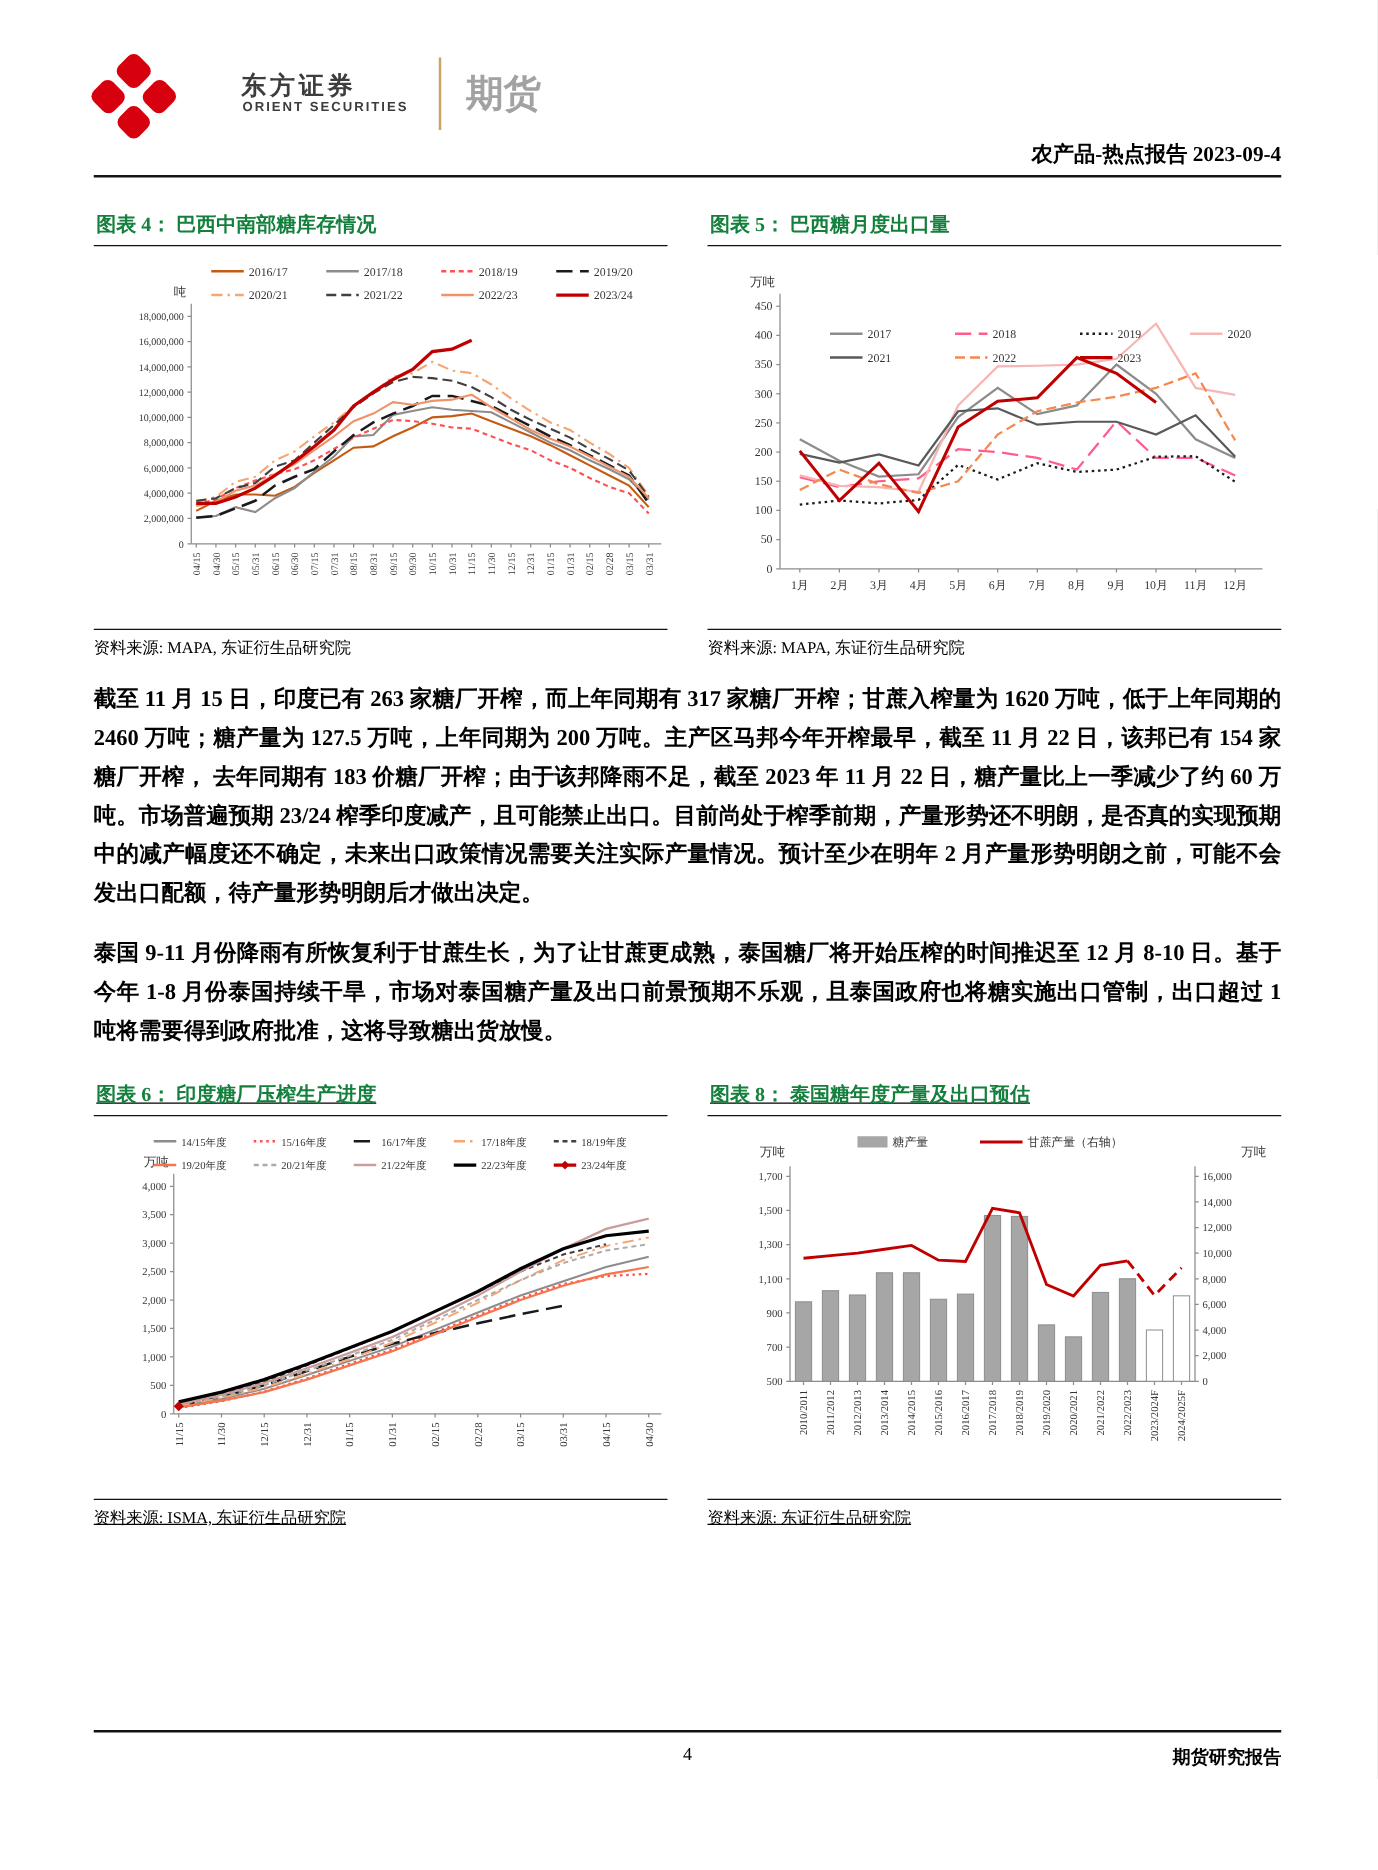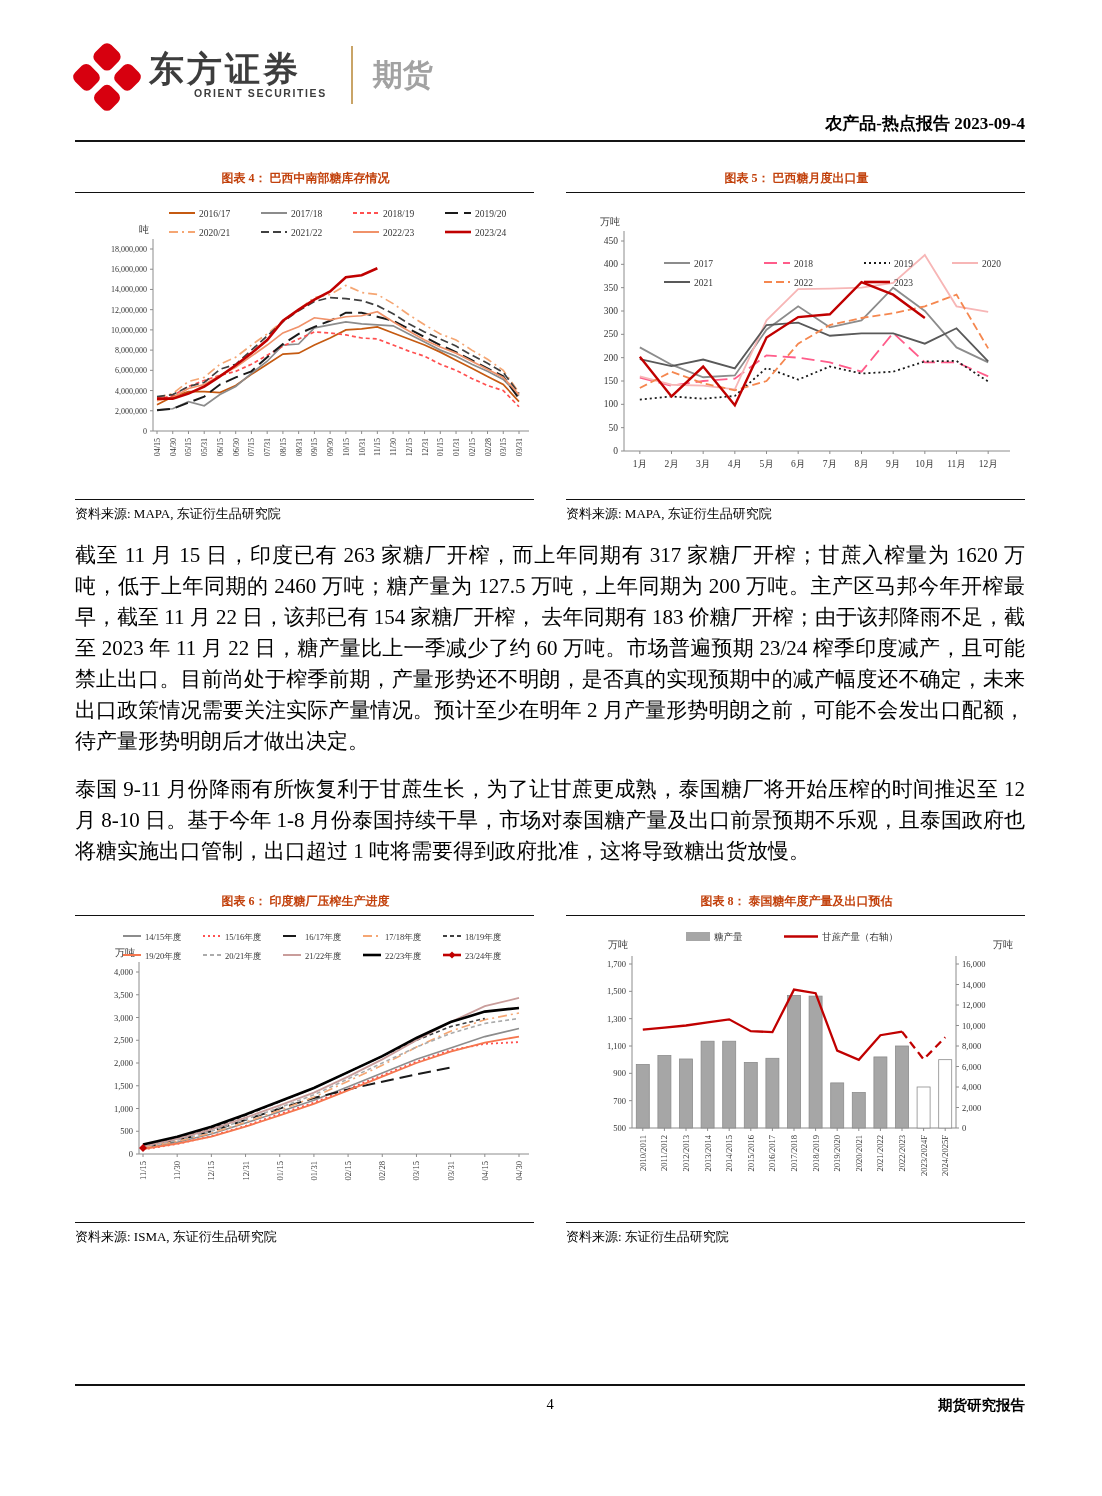--- a/index.html
+++ b/index.html
@@ -5,40 +5,40 @@
   html,body{margin:0;padding:0;background:#e8e8e8;}
   .page{width:1102px;height:1496px;box-sizing:border-box;margin:0 auto;
         padding:38px 77px 0 75px;background:#ffffff;position:relative;
         font-family:"Liberation Serif",serif;color:#000;}
   
   .hdr{position:relative;}
   .logo{display:flex;align-items:center;height:74px;}
   .logo-mark{width:56px;height:56px;transform:rotate(45deg) scale(.92);
              display:grid;grid-template-columns:1fr 1fr;grid-template-rows:1fr 1fr;gap:7px;margin:4px 14px 0 4px;}
   .logo-mark i{background:#d7000f;border-radius:28%;}
-  .logo-cn{font-size:35px;font-weight:bold;color:#3d3d3d;letter-spacing:3px;
-           font-family:"Liberation Sans",sans-serif;line-height:1.05;}
+  .logo-cn{font-size:20px;font-weight:bold;color:#3d3d3d;letter-spacing:3px;
+           font-family:"Liberation Sans",sans-serif;line-height:1.05;margin-left:44px;}
   .logo-en{font-size:10.5px;font-weight:bold;color:#3d3d3d;letter-spacing:1.6px;
            font-family:"Liberation Sans",sans-serif;margin-left:45px;}
   .logo-divider{width:2px;height:58px;background:#c9a467;margin:0 20px 0 24px;}
   .logo-division{font-size:30px;font-weight:bold;color:#a2a2a2;
                  font-family:"Liberation Sans",sans-serif;}
   .report-label{text-align:right;font-size:17px;font-weight:bold;margin-top:0px;}
   .hdr-rule{border-bottom:2px solid #151515;margin-top:5px;}
   
   .charts-row{display:flex;gap:32px;margin-top:26px;}
   .chart-block{width:459px;}
-  .chart-title{color:#c2410c;font-size:12px;font-weight:bold;padding:2px 0 5px 2px;text-align:center;}
+  .chart-title{color:#15803d;font-size:16px;font-weight:bold;padding:2px 0 5px 2px;}
   .title-rule{border-bottom:1.5px solid #111;}
   .chart-canvas{display:block;margin-top:6px;}
   .source-rule{border-bottom:1px solid #111;}
   .chart-source{font-size:13px;padding-top:5px;color:#000;}
   
   .section-heading{font-size:17.5px;font-weight:bold;margin-top:32px;}
-  .body-par{font-size:21px;line-height:31px;text-align:justify;margin-top:17px;}
+  .body-par{font-size:18px;line-height:31px;text-align:justify;margin-top:17px;font-weight:bold;}
   
   .ftr{position:absolute;left:75px;right:77px;top:1384px;}
   .ftr-rule{border-bottom:2.5px solid #111;}
   .ftr-row{position:relative;height:34px;margin-top:10px;font-size:14.5px;}
   .page-num{position:absolute;left:0;right:0;text-align:center;}
   .ftr-right{position:absolute;right:0;font-weight:bold;}
   svg text{font-family:"Liberation Serif",serif;fill:#353535;}
 </style>
 </head>
 <body>
@@ -242,21 +242,21 @@
           <text x="326" y="86.5" font-size="9.5">2023</text>
         </svg>
       <div class="source-rule"></div>
       <div class="chart-source">资料来源: MAPA, 东证衍生品研究院</div>
     </div>
   </div>
 
   <div class="body-par">截至 11 月 15 日，印度已有 263 家糖厂开榨，而上年同期有 317 家糖厂开榨；甘蔗入榨量为 1620 万吨，低于上年同期的 2460 万吨；糖产量为 127.5 万吨，上年同期为 200 万吨。主产区马邦今年开榨最早，截至 11 月 22 日，该邦已有 154 家糖厂开榨， 去年同期有 183 价糖厂开榨；由于该邦降雨不足，截至 2023 年 11 月 22 日，糖产量比上一季减少了约 60 万吨。市场普遍预期 23/24 榨季印度减产，且可能禁止出口。目前尚处于榨季前期，产量形势还不明朗，是否真的实现预期中的减产幅度还不确定，未来出口政策情况需要关注实际产量情况。预计至少在明年 2 月产量形势明朗之前，可能不会发出口配额，待产量形势明朗后才做出决定。</div>
   <div class="body-par">泰国 9-11 月份降雨有所恢复利于甘蔗生长，为了让甘蔗更成熟，泰国糖厂将开始压榨的时间推迟至 12 月 8-10 日。基于今年 1-8 月份泰国持续干旱，市场对泰国糖产量及出口前景预期不乐观，且泰国政府也将糖实施出口管制，出口超过 1 吨将需要得到政府批准，这将导致糖出货放慢。</div>
 
-  <div class="charts-row" style="margin-top:24px;">
+  <div class="charts-row" style="margin-top:24px;text-decoration:underline;">
     <div class="chart-block">
       <div class="chart-title">图表 6： 印度糖厂压榨生产进度</div>
       <div class="title-rule"></div>
       <svg class="chart-canvas" id="c6" width="459" height="300" viewBox="0 0 455 300">
           <line x1="62" y1="40" x2="62" y2="232" stroke="#8c8c8c"></line>
           <line x1="62" y1="232" x2="452" y2="232" stroke="#8c8c8c"></line>
           <line x1="59" y1="232" x2="62" y2="232" stroke="#8c8c8c"></line>
           <text x="56" y="235" text-anchor="end" font-size="8.5">0</text>
           <line x1="59" y1="209.25" x2="62" y2="209.25" stroke="#8c8c8c"></line>
           <text x="56" y="212.25" text-anchor="end" font-size="8.5">500</text>

